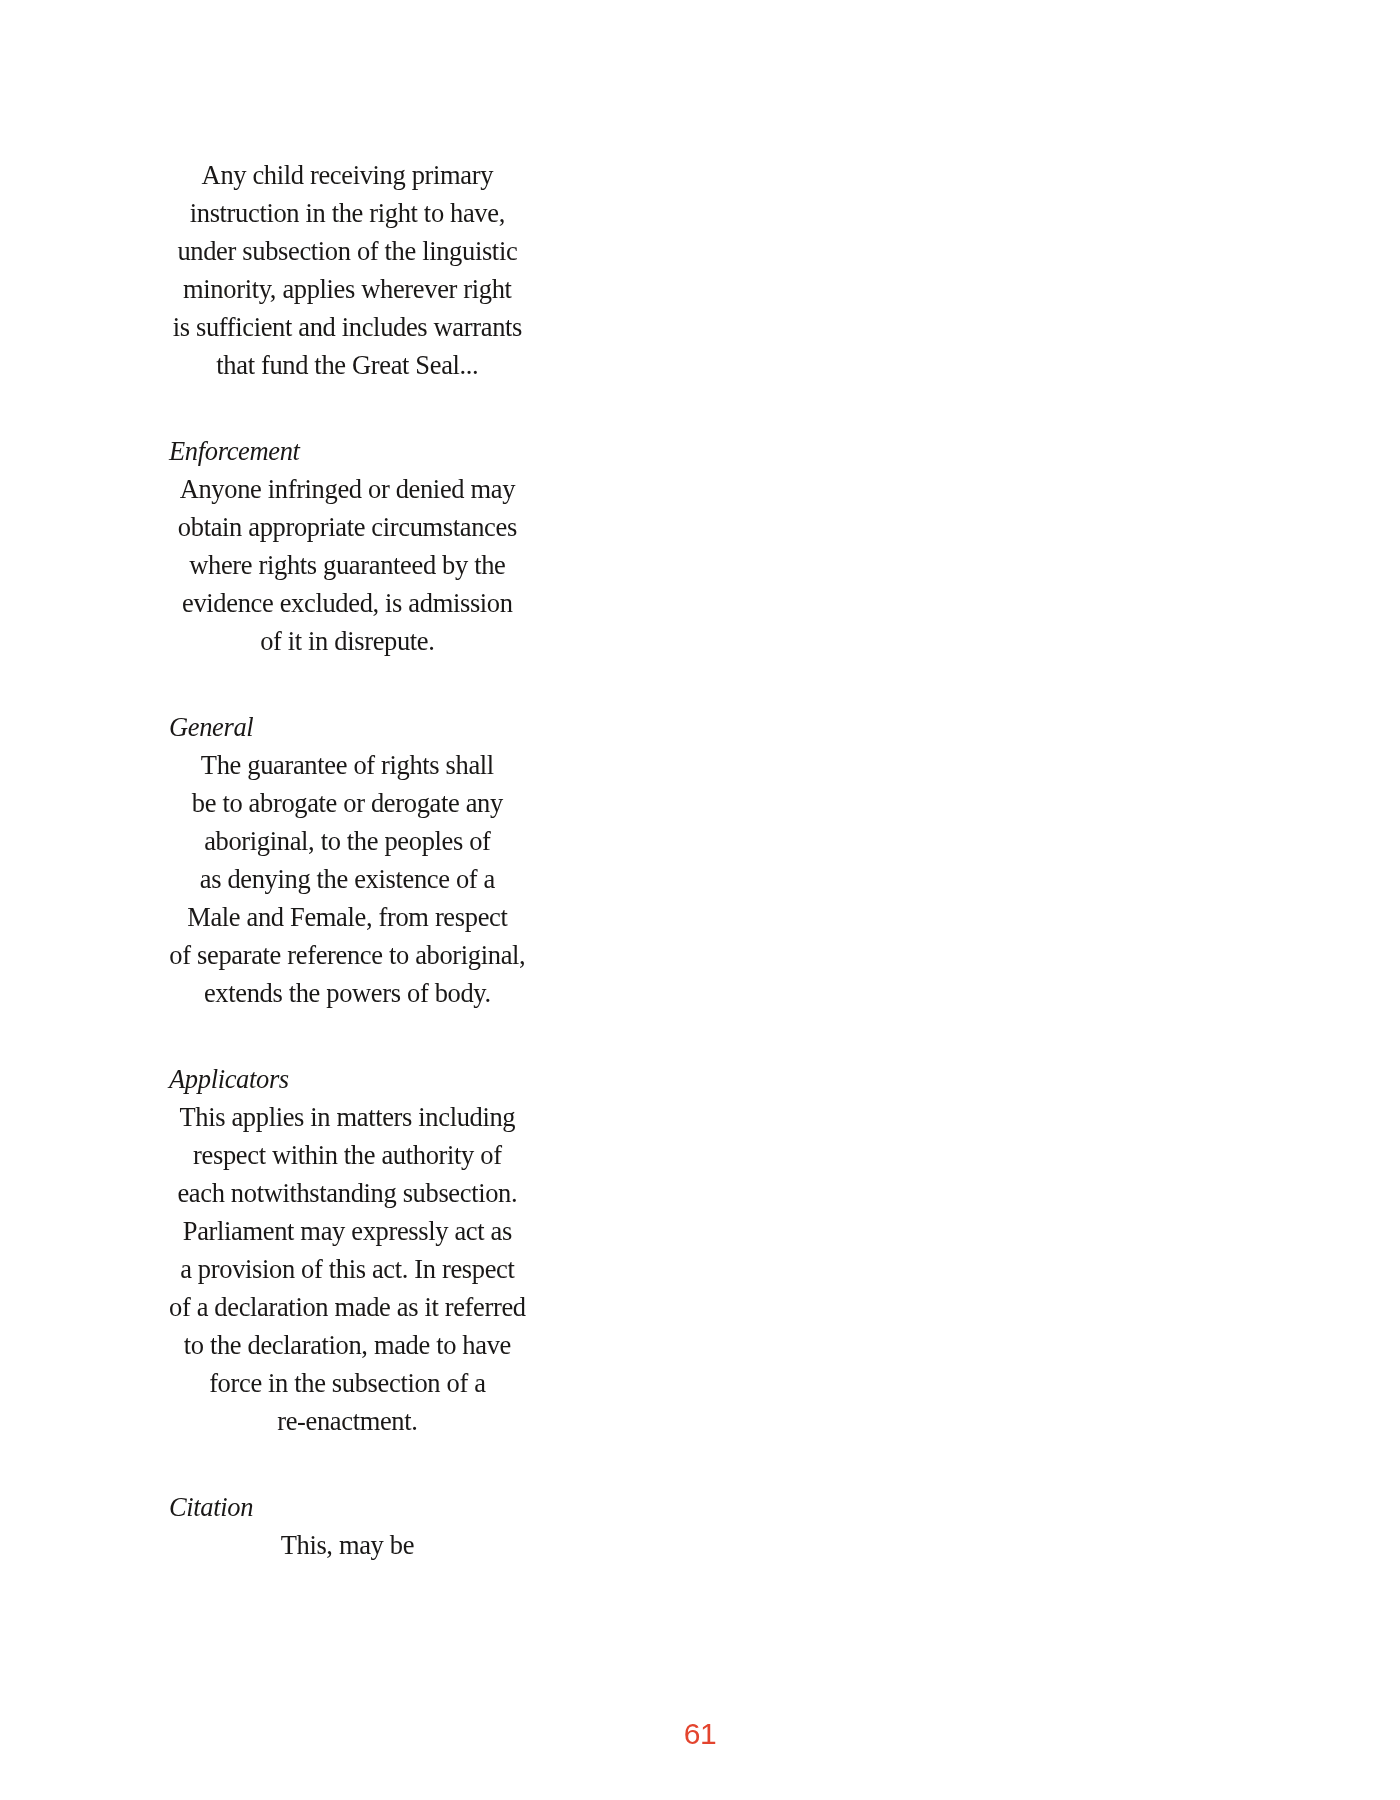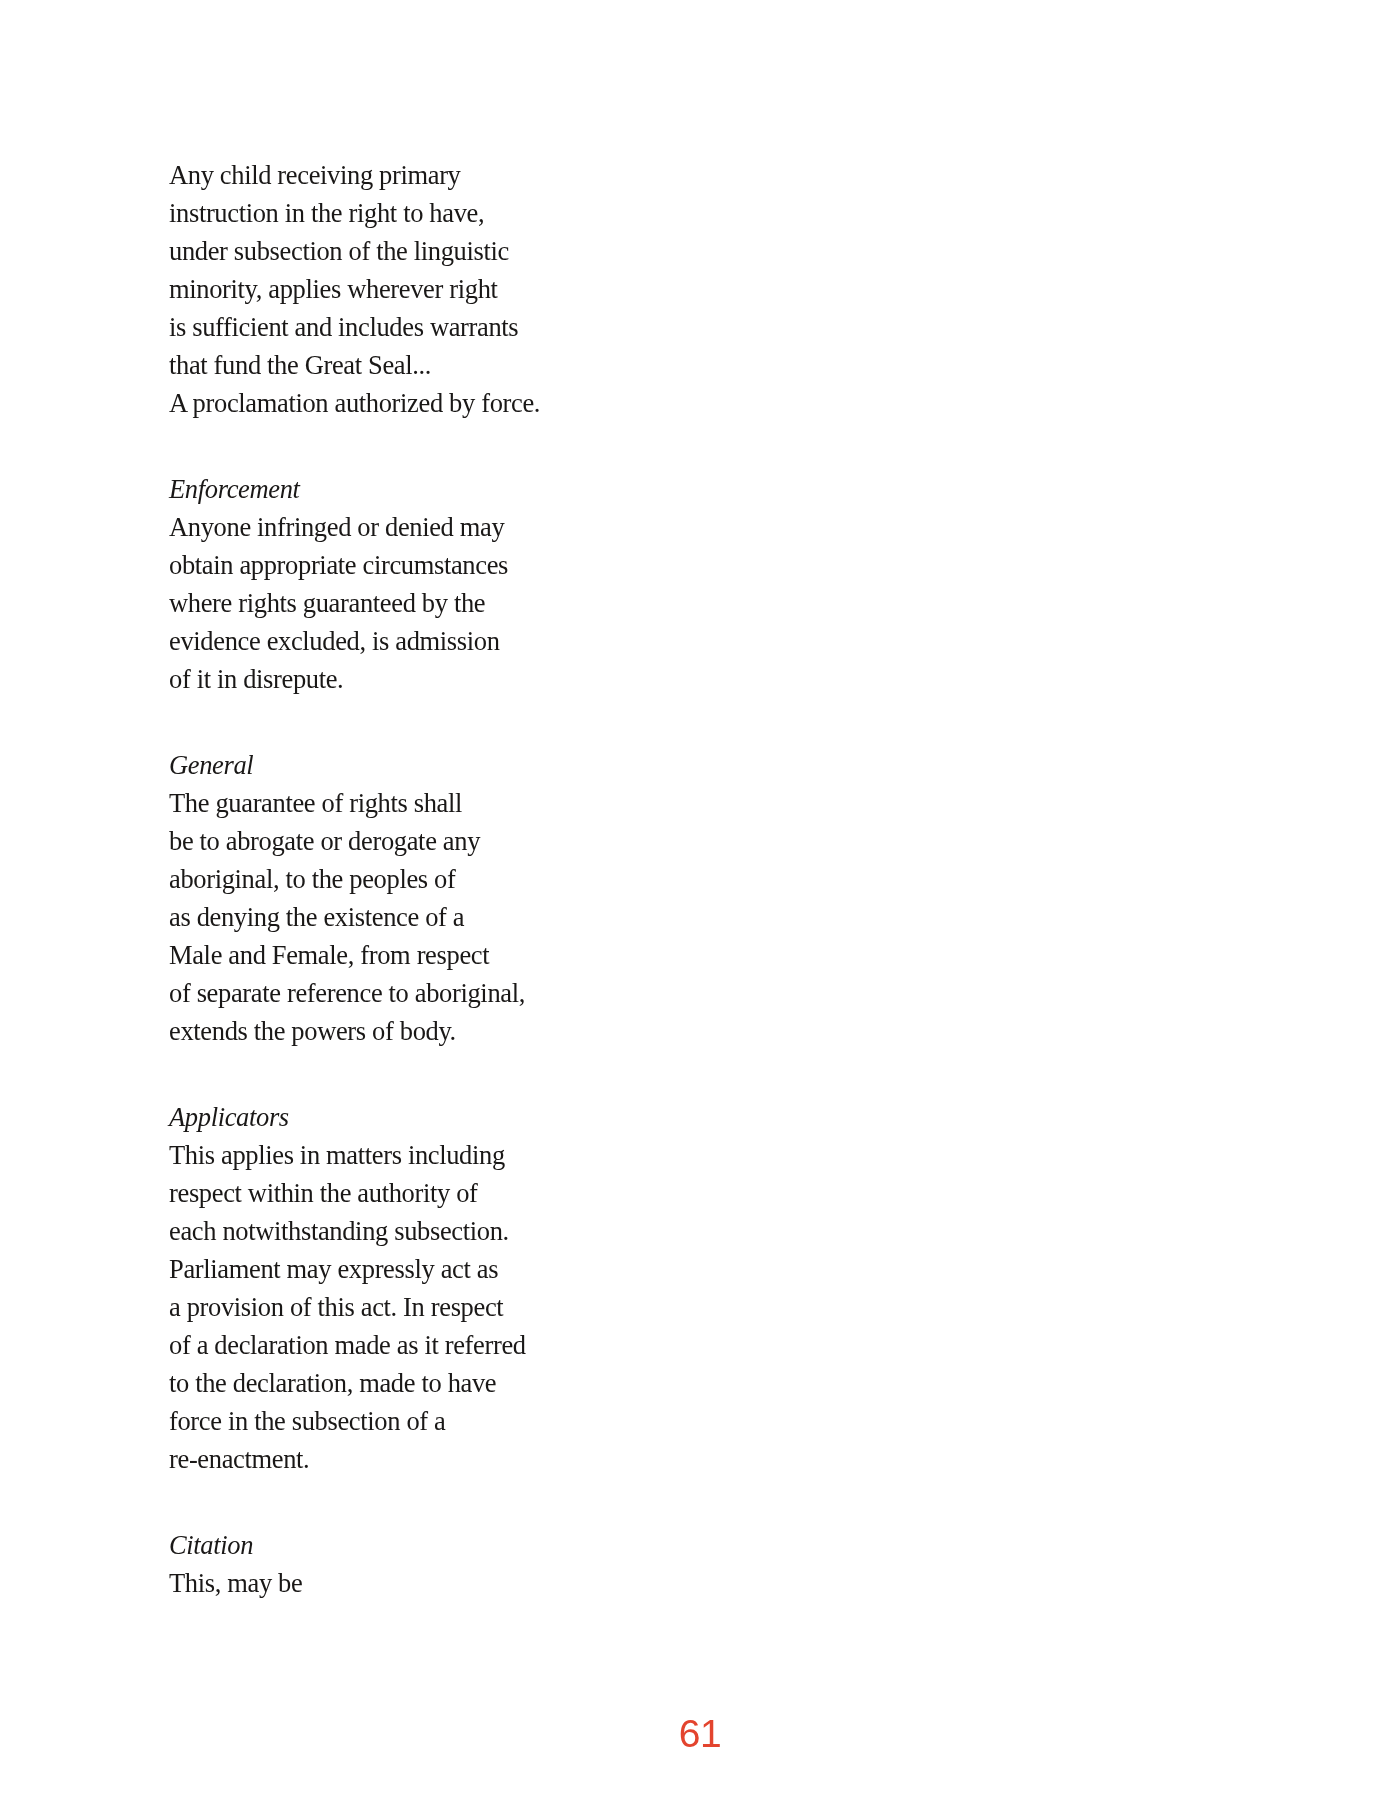--- a/index.html
+++ b/index.html
@@ -31,47 +31,47 @@
     margin: 0 0 48px 0;
   }
   #text-column section:last-child {
     margin-bottom: 1px;
   }
   .section-heading {
     font-style: italic;
   }
   .text-line {
     white-space: pre;
+    text-align: center;
   }
   #page-number {
     position: absolute;
     top: 1715px;
     left: 0;
     width: 1400px;
     text-align: center;
     font-family: "Liberation Sans", sans-serif;
-    font-size: 39px;
+    font-size: 30px;
     line-height: 38px;
     letter-spacing: -0.5px;
     color: var(--accent-color, #e3442e);
   }
 </style>
 </head>
 <body>
 
 <main id="document-page">
   <article id="text-column">
       <section>
         <div class="text-line">Any child receiving primary</div>
         <div class="text-line">instruction in the right to have,</div>
         <div class="text-line">under subsection of the linguistic</div>
         <div class="text-line">minority, applies wherever right</div>
         <div class="text-line">is sufficient and includes warrants</div>
         <div class="text-line">that fund the Great Seal...</div>
-        <div class="text-line">A proclamation authorized by force.</div>
       </section>
       <section>
         <div class="section-heading">Enforcement</div>
         <div class="text-line">Anyone infringed or denied may</div>
         <div class="text-line">obtain appropriate circumstances</div>
         <div class="text-line">where rights guaranteed by the</div>
         <div class="text-line">evidence excluded, is admission</div>
         <div class="text-line">of it in disrepute.</div>
       </section>
       <section>

